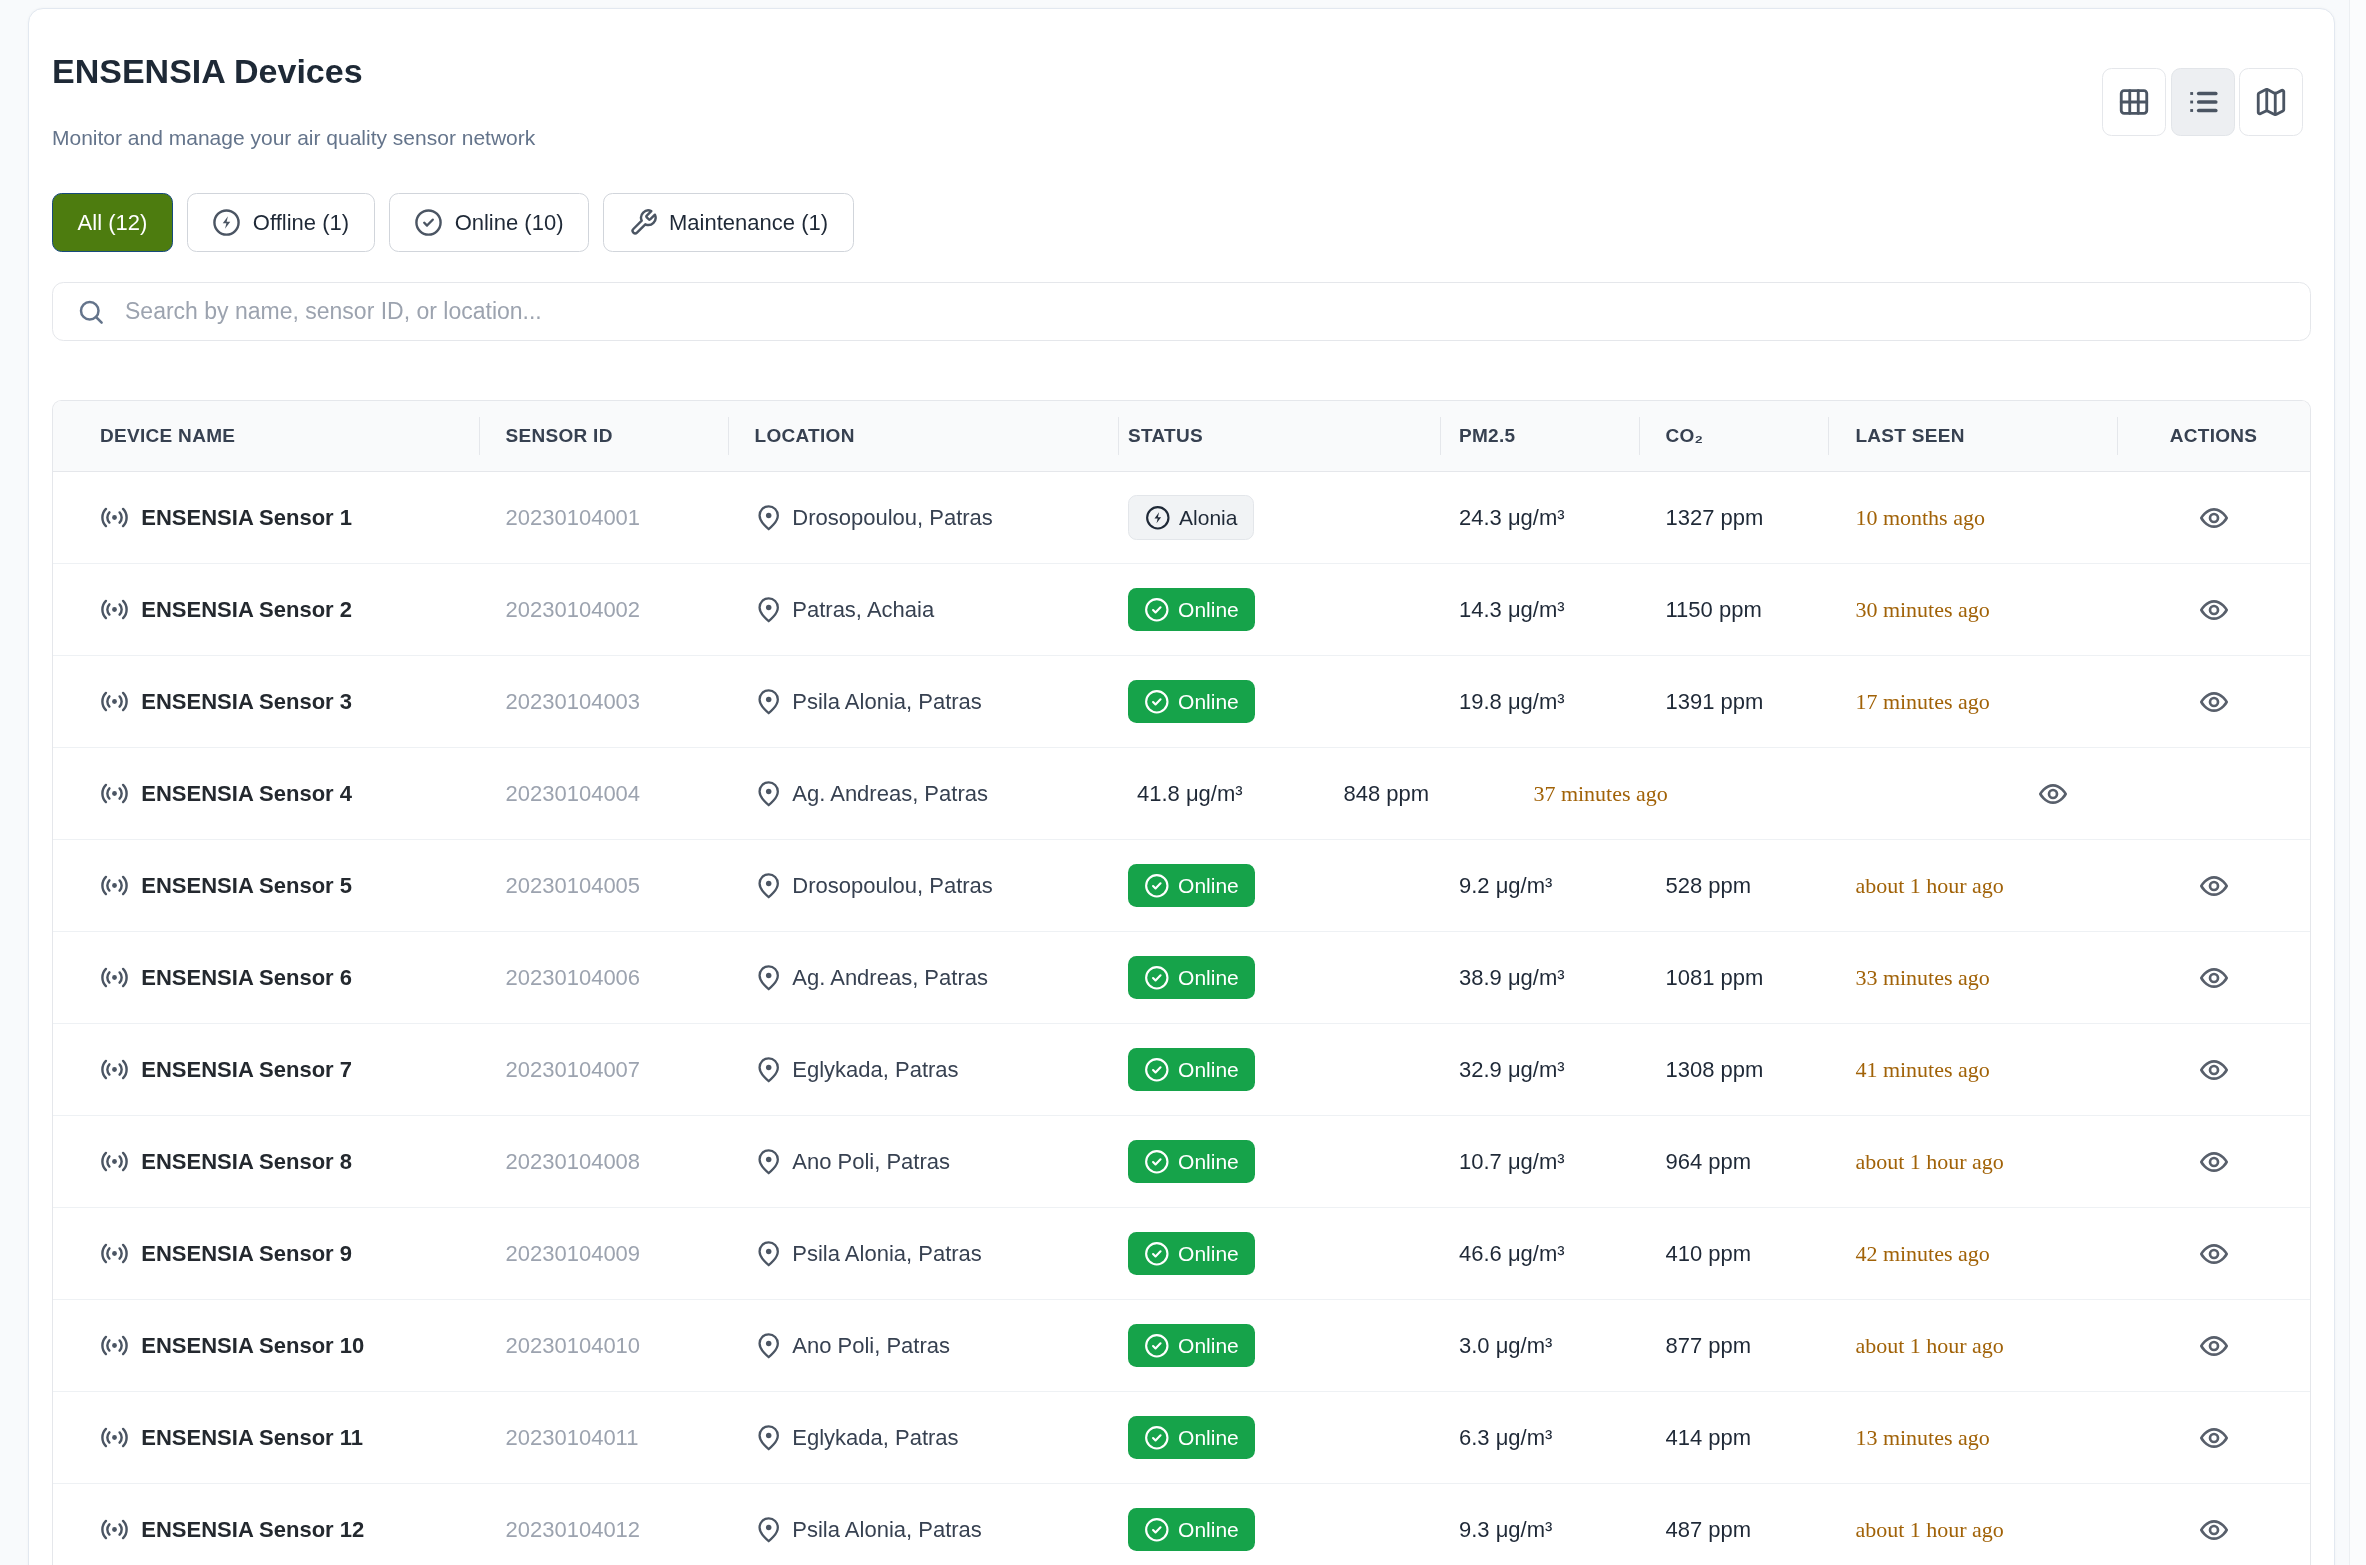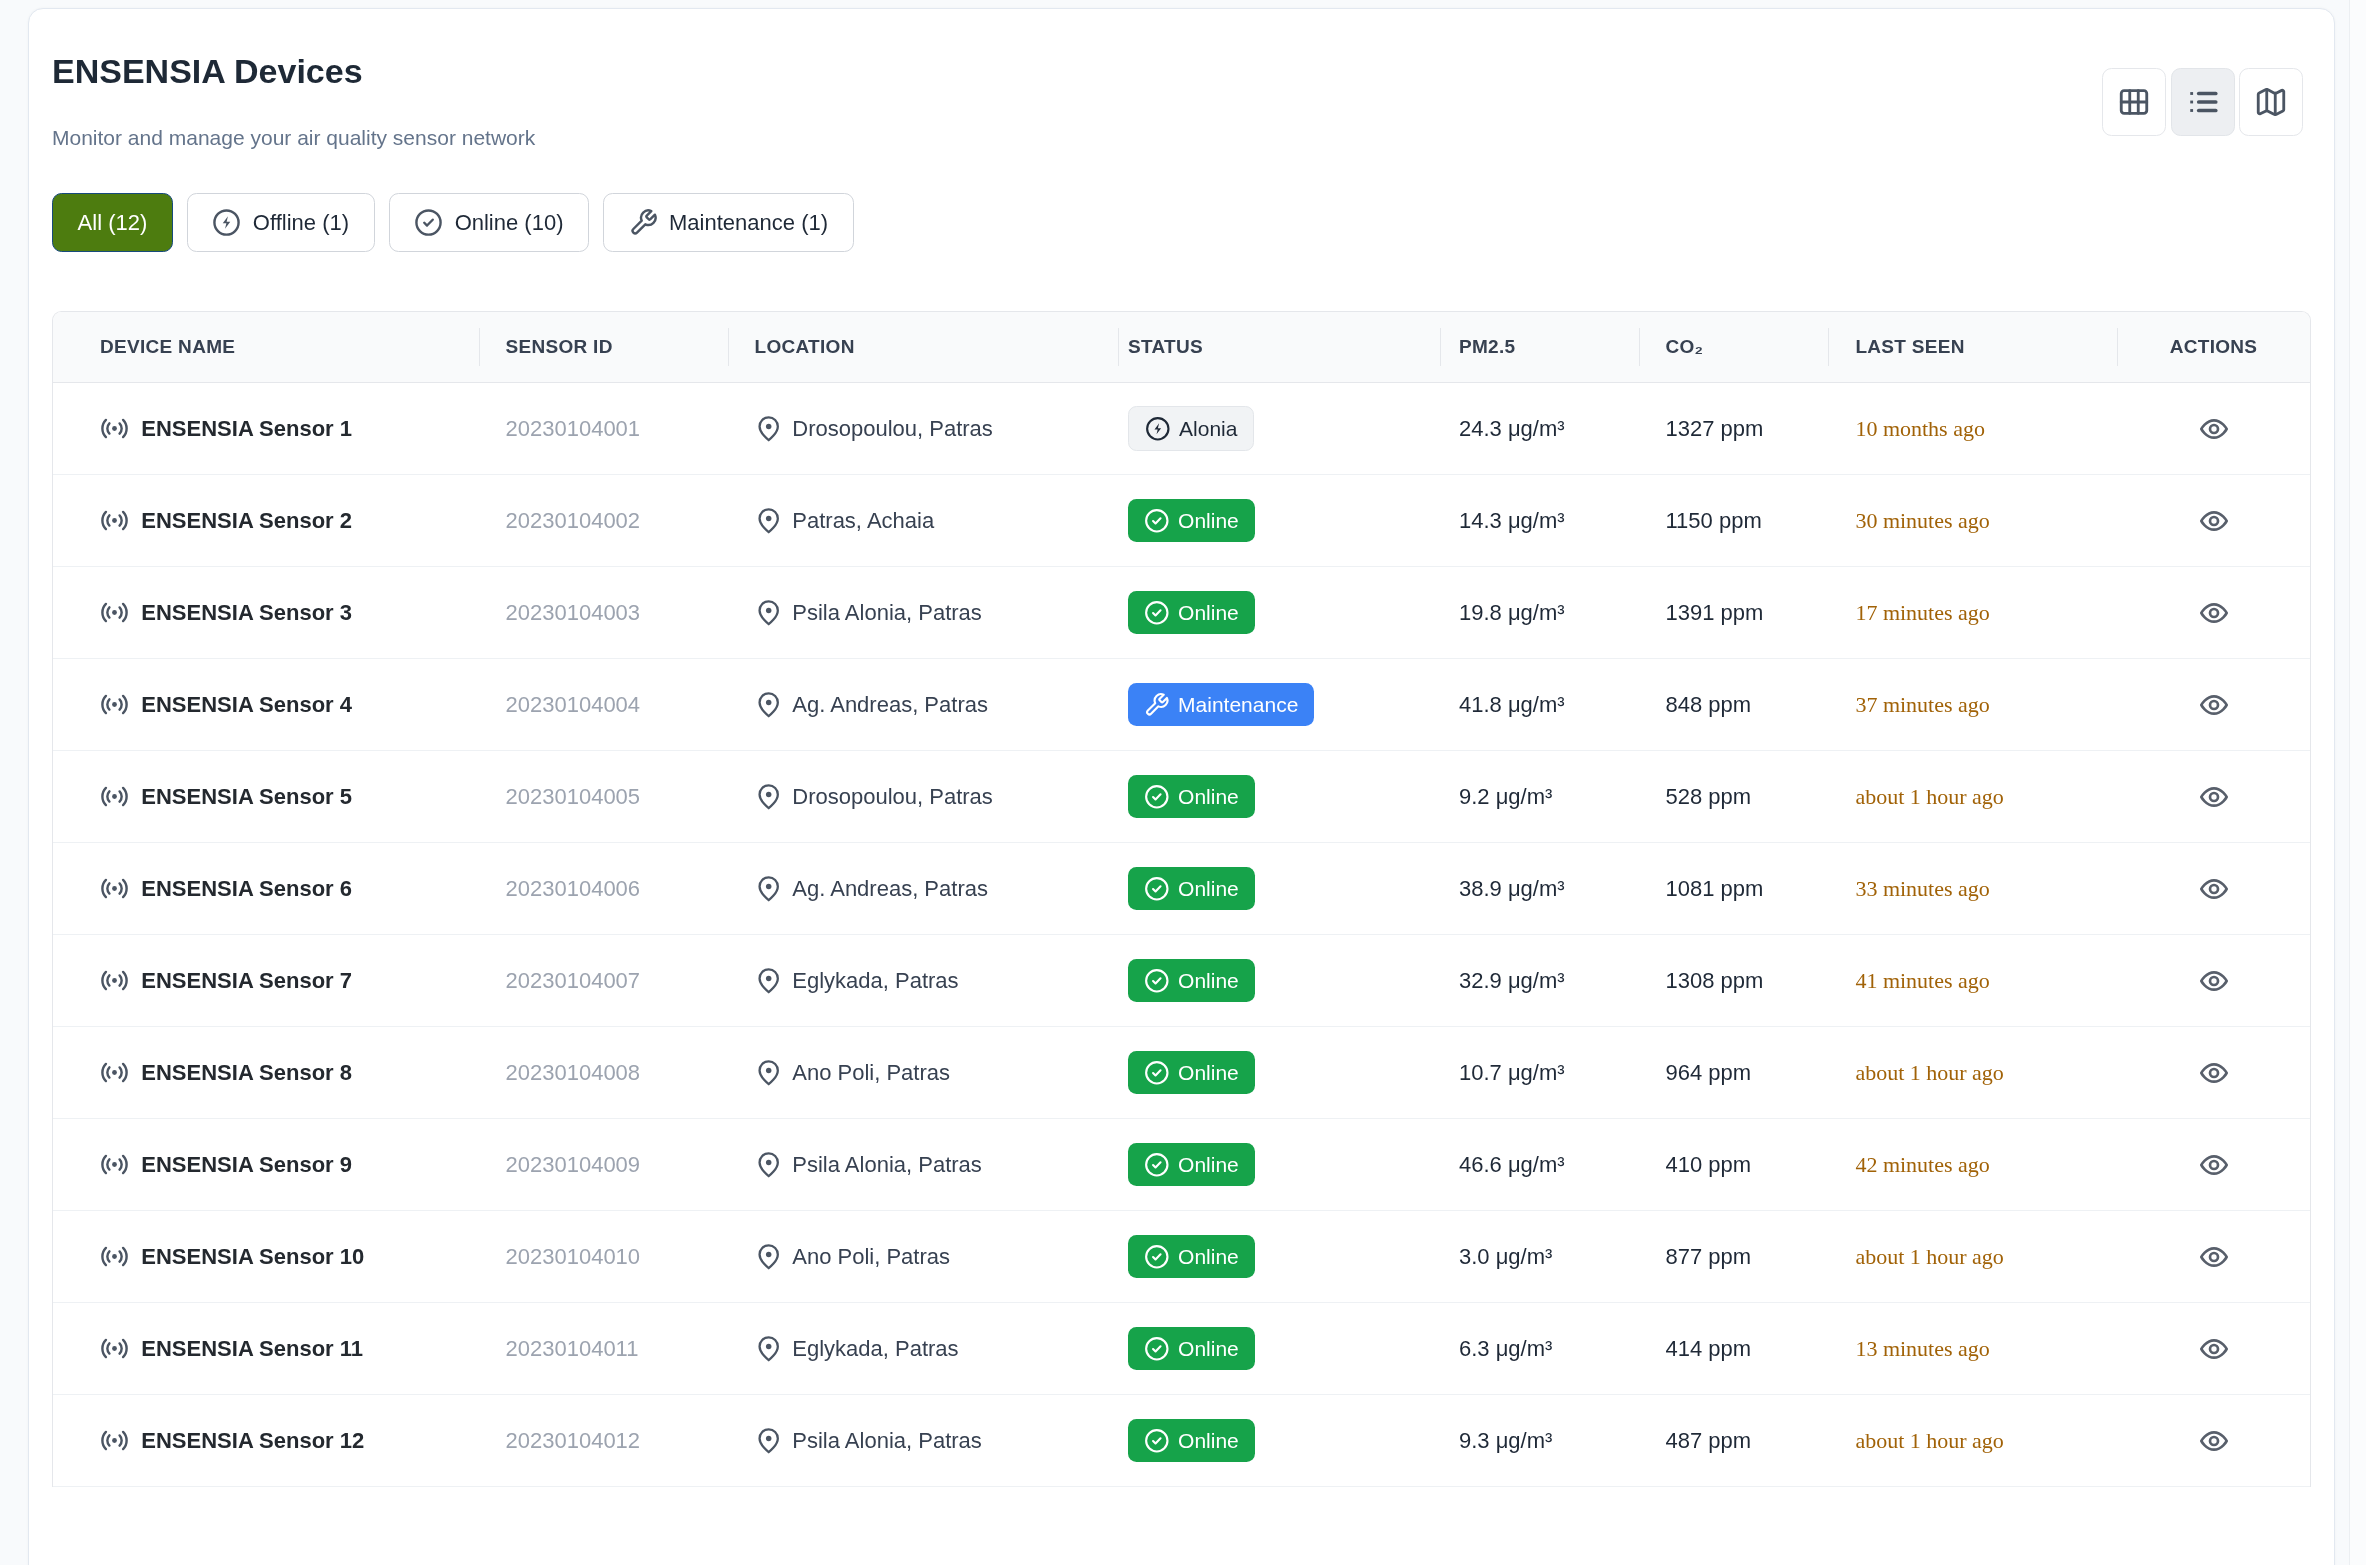--- a/index.html
+++ b/index.html
@@ -171,20 +171,29 @@
     <div class="chip">
       <span class="icon">
         <svg viewBox="0 0 24 24" fill="none" stroke="currentColor" stroke-width="2" stroke-linecap="round" stroke-linejoin="round">
             <path d="M14.7 6.3a1 1 0 0 0 0 1.4l1.6 1.6a1 1 0 0 0 1.4 0l3.77-3.77a6 6 0 0 1-7.94 7.94l-6.91 6.91a2.12 2.12 0 0 1-3-3l6.91-6.91a6 6 0 0 1 7.94-7.94l-3.76 3.76z"></path>
           </svg>
       </span>
       <span>Maintenance (1)</span>
     </div>
   </div>
 
+  <div class="search">
+    <span class="icon">
+      <svg viewBox="0 0 24 24" fill="none" stroke="currentColor" stroke-width="2" stroke-linecap="round">
+          <circle cx="11" cy="11" r="7"></circle>
+          <path d="m20.5 20.5-4.5-4.5"></path>
+        </svg>
+    </span>
+    <input type="text" placeholder="Search by name, sensor ID, or location..." style="">
+  </div>
 
   <div class="table">
     <div class="thead">
       <div class="th c0">DEVICE NAME</div>
       <div class="th c1">SENSOR ID</div>
       <div class="th c2">LOCATION</div>
       <div class="th c3">STATUS</div>
       <div class="th c4">PM2.5</div>
       <div class="th c5">CO₂</div>
       <div class="th c6">LAST SEEN</div>
@@ -379,31 +388,20 @@
           </div>
     <div class="td td-loc c2">
       <span class="icon pin">
         <svg viewBox="0 0 24 24" fill="none" stroke="currentColor" stroke-width="2">
                 <path d="M20 10c0 6-8 12-8 12s-8-6-8-12a8 8 0 0 1 16 0Z"></path>
                 <circle cx="12" cy="10" r="2.4" fill="currentColor" stroke="none"></circle>
               </svg>
       </span>
       <span>Ag. Andreas, Patras</span>
     </div>
-    <div class="td c3">
-      <span class="badge maintenance">
-
-        <span class="bicon bicon-maintenance">
-          <svg viewBox="0 0 24 24" fill="none" stroke="currentColor" stroke-width="2" stroke-linecap="round" stroke-linejoin="round">
-                  <path d="M14.7 6.3a1 1 0 0 0 0 1.4l1.6 1.6a1 1 0 0 0 1.4 0l3.77-3.77a6 6 0 0 1-7.94 7.94l-6.91 6.91a2.12 2.12 0 0 1-3-3l6.91-6.91a6 6 0 0 1 7.94-7.94l-3.76 3.76z"></path>
-                </svg>
-        </span>
-        <span>Maintenance</span>
-      </span>
-    </div>
     <div class="td td-pm c4">
             <span>41.8 μg/m³</span>
           </div>
     <div class="td td-co2 c5">
             <span>848 ppm</span>
           </div>
     <div class="td td-seen c6">
             <span>37 minutes ago</span>
           </div>
     <div class="td c7">

